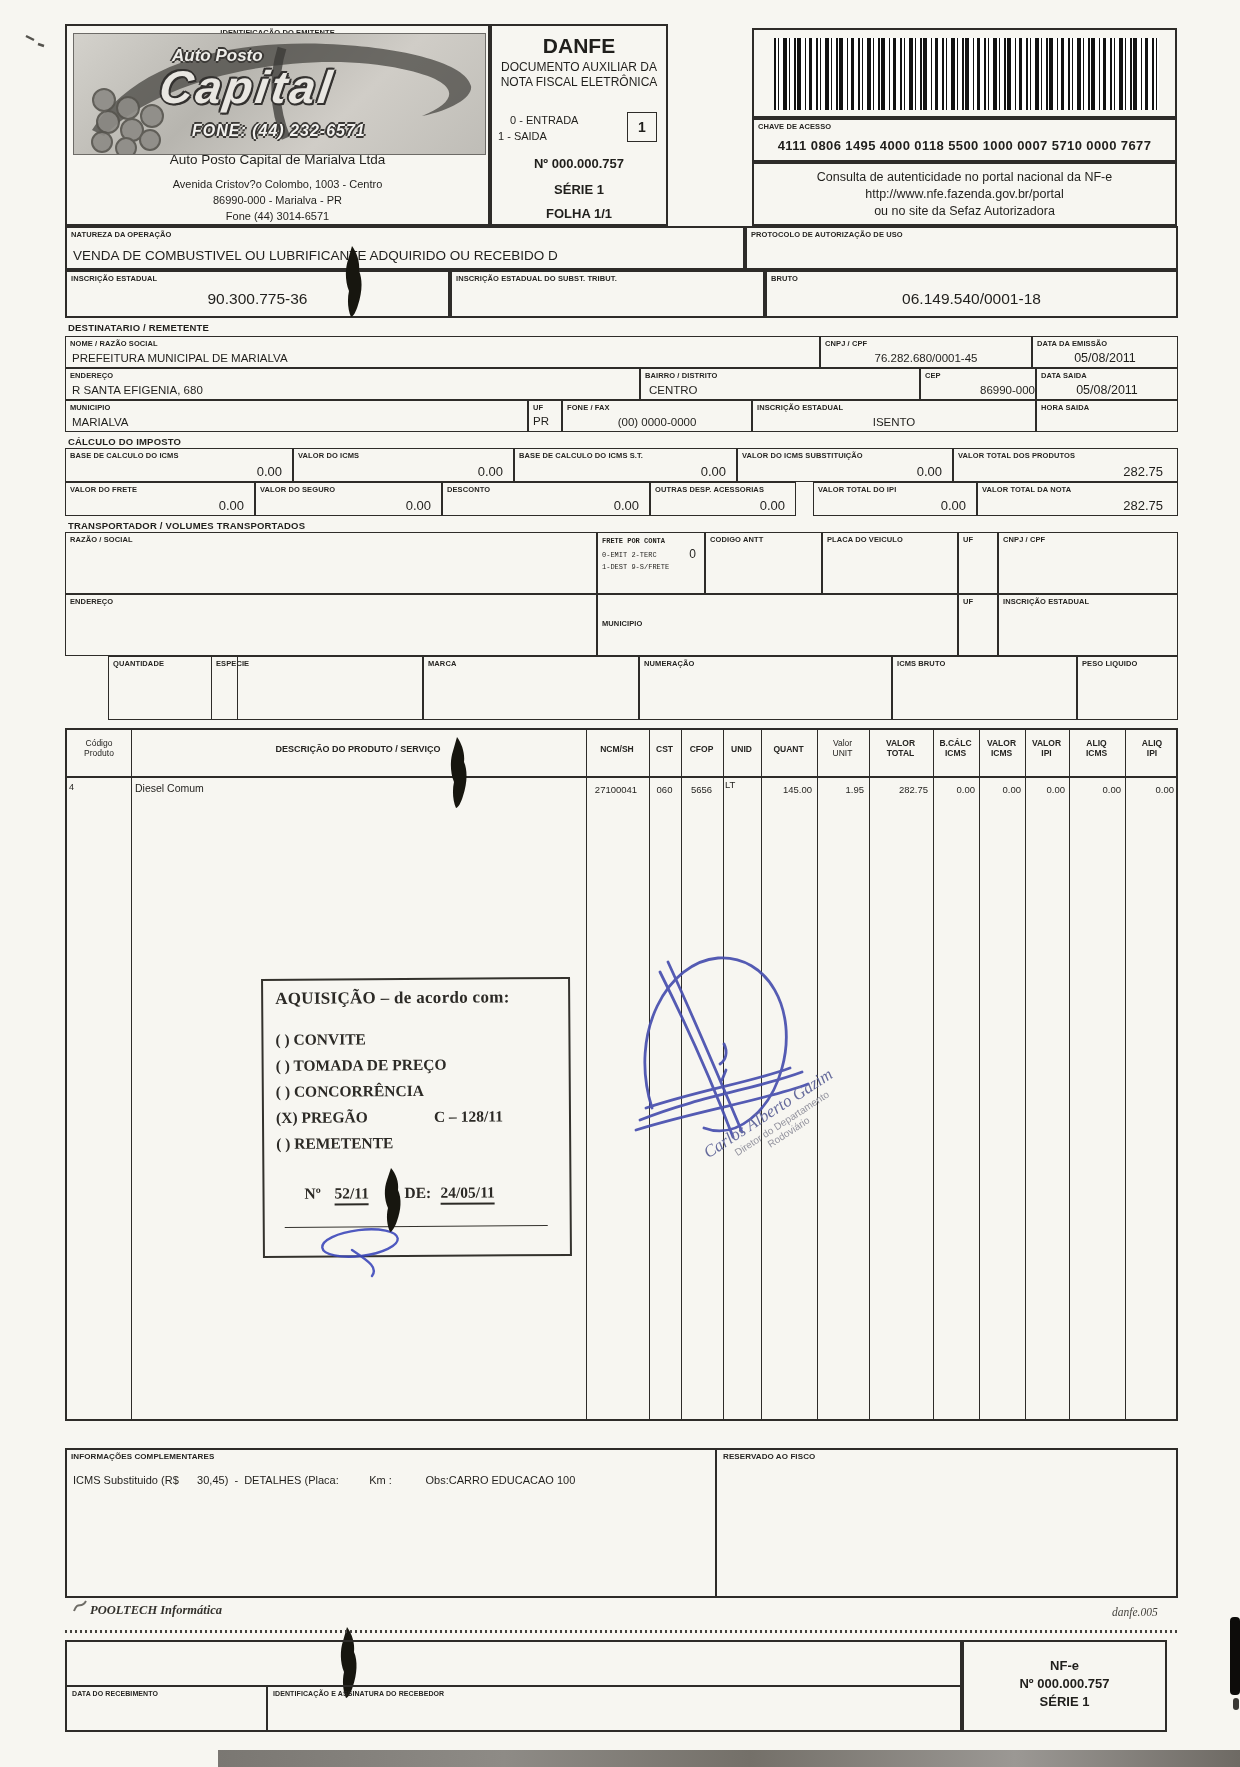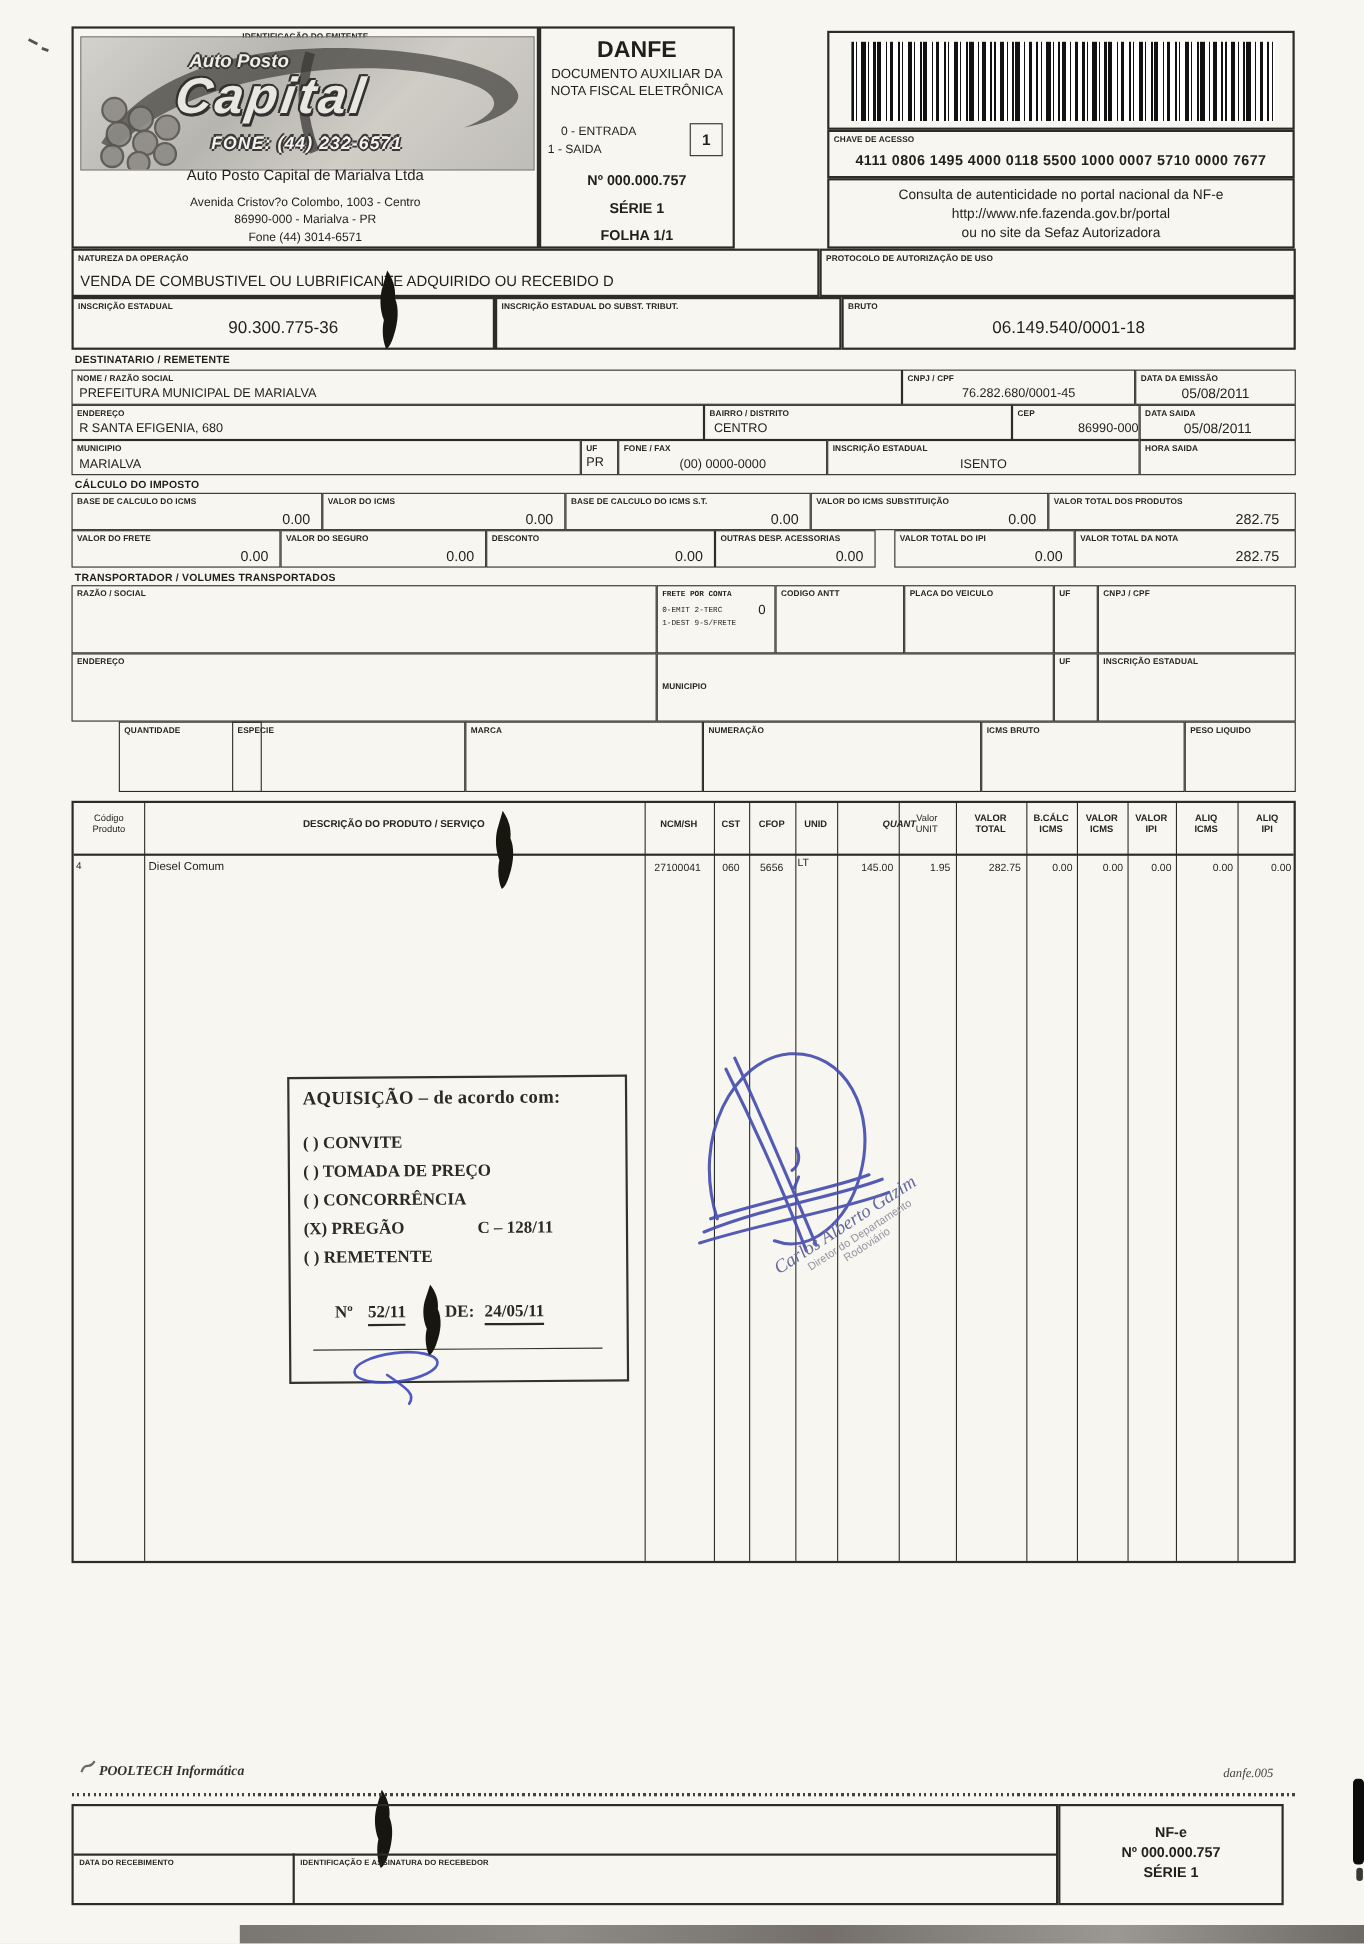--- a/index.html
+++ b/index.html
@@ -305,21 +305,21 @@
     <div class="vline" style="left:1001.5px;top:0;bottom:0;"></div>
     <div class="vline" style="left:1057.5px;top:0;bottom:0;"></div>
 
     <div class="hdrcell" style="left:2px;top:8px;width:60px;font-weight:normal;">Código
 Produto</div>
     <div class="hdrcell" style="left:66px;top:14px;width:450px;font-size:9px;">DESCRIÇÃO DO PRODUTO / SERVIÇO</div>
     <div class="hdrcell" style="left:520px;top:14px;width:60px;">NCM/SH</div>
     <div class="hdrcell" style="left:583px;top:14px;width:29px;">CST</div>
     <div class="hdrcell" style="left:615px;top:14px;width:39px;">CFOP</div>
     <div class="hdrcell" style="left:657px;top:14px;width:35px;">UNID</div>
-    <div class="hdrcell" style="left:724px;top:14px;width:53px;font-style:italic;">QUANT</div>
+    <div class="hdrcell" style="left:695px;top:14px;width:53px;">QUANT</div>
     <div class="hdrcell" style="left:751px;top:8px;width:49px;font-weight:normal;">Valor
 UNIT</div>
     <div class="hdrcell" style="left:803px;top:8px;width:61px;">VALOR
 TOTAL</div>
     <div class="hdrcell" style="left:867px;top:8px;width:43px;">B.CÁLC
 ICMS</div>
     <div class="hdrcell" style="left:913px;top:8px;width:43px;">VALOR
 ICMS</div>
     <div class="hdrcell" style="left:959px;top:8px;width:41px;">VALOR
 IPI</div>
@@ -390,20 +390,26 @@
       <path d="M26 36 l8 4 M38 44 l6 2" stroke="#55534e" stroke-width="2.5" fill="none"></path>
     </g>
   </svg>
 
   <div class="sig-stamp">
     <div class="sig-name">Carlos Alberto Gazim</div>
     <div class="sig-title">Diretor do Departamento</div>
     <div class="sig-title2">Rodoviário</div>
   </div>
 
+  <div class="box" style="left:65px;top:1448px;width:1113px;height:150px;">
+    <div class="lbl" style="font-size:8px;">INFORMAÇÕES COMPLEMENTARES</div>
+    <div class="val" style="left:6px;top:24px;font-size:11px;white-space:pre;">ICMS Substituido (R$      30,45)  -  DETALHES (Placa:          Km :           Obs:CARRO EDUCACAO 100</div>
+    <div class="vline" style="left:648px;top:0;bottom:0;"></div>
+    <div class="lbl" style="left:656px;font-size:8px;">RESERVADO AO FISCO</div>
+  </div>
 
   <svg class="ink" width="16" height="16" viewBox="0 0 16 16" style="left:72px;top:1598px;">
     <path d="M2 13 C6 2 9 12 14 3" stroke="#6e6c66" stroke-width="2" fill="none"></path>
   </svg>
   <div class="val" style="left:90px;top:1603px;font-family:'Liberation Serif',serif;font-style:italic;font-weight:bold;font-size:12.5px;color:#34322d;">POOLTECH Informática</div>
   <div class="val" style="left:1112px;top:1606px;font-family:'Liberation Serif',serif;font-style:italic;font-size:11.5px;color:#45433e;">danfe.005</div>
   <div class="dotline"></div>
 
   <div class="box" style="left:65px;top:1640px;width:897px;height:92px;">
     <div class="hline" style="left:0;right:0;top:43px;"></div>

